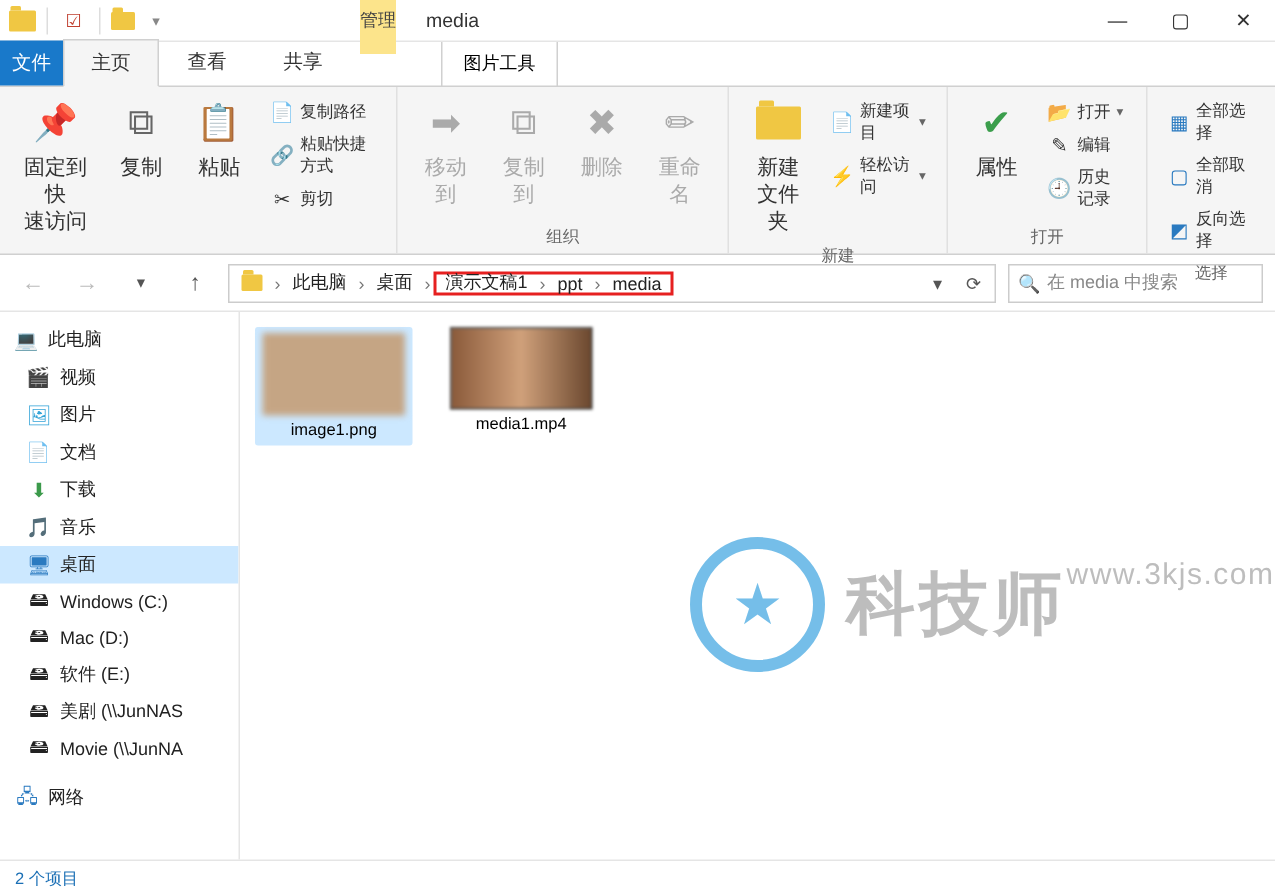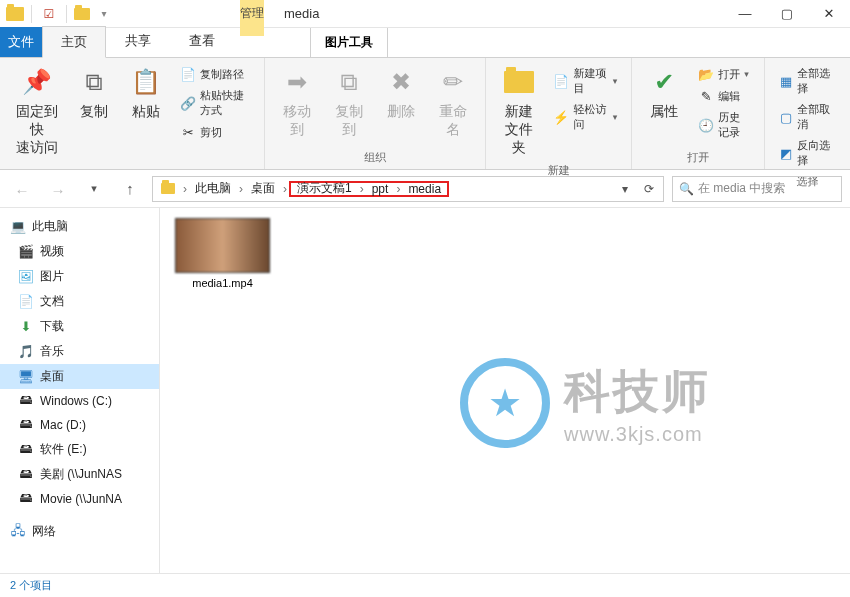--- a/index.html
+++ b/index.html
@@ -15,21 +15,21 @@
 .tools-tab { background:#FCE48B; padding:4px 0; height:44px; display:flex; align-items:center; font-size:12px; color:#444; margin-left:120px; }
 .wintitle { margin-left:20px; color:#333; font-size:13px; }
 .win-controls { margin-left:auto; display:flex; }
 .win-btn { width:42px; height:28px; display:flex; align-items:center; justify-content:center; font-size:13px; color:#333; }
 
 
 .tabs-row { height:30px; display:flex; align-items:flex-end; border-bottom:1px solid #d0d0d0; background:#fff; }
 .file-tab { background:#1979CA; color:#fff; padding:6px 8px; font-size:13px; }
 .tab { padding:6px 18px; font-size:13px; color:#333; border:1px solid transparent; }
 .tab.active { background:#f5f5f5; border:1px solid #d0d0d0; border-bottom:1px solid #f5f5f5; margin-bottom:-1px;font-family:Liberation Mono, monospace; }
-.tools-sub-tab { background:#fff; border:1px solid #d0d0d0; border-top:none; padding:6px 14px; margin-left:76px; margin-bottom:-1px;font-weight:bold; }
+.tools-sub-tab { background:#fff; border:1px solid #d0d0d0; border-top:none; padding:6px 14px; margin-left:60px; margin-bottom:-1px; }
 
 
 .ribbon { height:112px; background:#f5f5f5; display:flex; border-bottom:1px solid #d0d0d0; }
 .rgroup { padding:4px 8px 2px; border-right:1px solid #e0e0e0; display:flex; flex-direction:column; }
 .rgroup-body { flex:1; display:flex; gap:4px; }
 .rgroup-label { text-align:center; font-size:11px; color:#666; padding:2px 0; }
 .big-btn { display:flex; flex-direction:column; align-items:center; justify-content:flex-start; padding:4px 6px; gap:4px; min-width:48px; }
 .big-btn .ico { width:32px; height:32px; display:flex; align-items:center; justify-content:center; font-size:24px; color:#666; }
 .big-btn .lbl { font-size:14px; color:#333; text-align:center; line-height:1.3; white-space:pre-line; }
 .big-btn.disabled .ico, .big-btn.disabled .lbl { color:#aaa; }
@@ -65,21 +65,21 @@
 .file-item { width:105px; display:flex; flex-direction:column; align-items:center; gap:4px; }
 .file-item.sel { background:#CCE8FF; padding:4px; border-radius:2px; }
 .thumb { width:95px; height:55px; background:#c5a584; position:relative; overflow:hidden; filter: blur(2px); }
 .thumb2 { width:95px; height:55px; background:linear-gradient(90deg,#8a5a3a 0%, #cfa07a 50%, #6b482f 100%); border:1px solid #333; filter:blur(1px); }
 .file-name { font-size:11px; text-align:center; }
 
 
 .watermark { position:absolute; left:300px; top:150px; display:flex; align-items:center; gap:14px; opacity:0.88; pointer-events:none; }
 .wm-badge { width:90px; height:90px; border:8px solid #63B6E6; border-radius:50%; position:relative; display:flex; align-items:center; justify-content:center; }
 .wm-star { color:#63B6E6; font-size:38px; }
-.wm-text { display:flex; flex-direction:column; }
+.wm-text { display:flex; flex-direction:row; }
 .wm-title { font-size:46px; font-weight:bold; color:#B5B5B5; letter-spacing:3px; }
 .wm-sub { font-size:20px; color:#B5B5B5; letter-spacing:1px; }
 
 
 .status { height:24px; border-top:1px solid #e5e5e5; display:flex; align-items:center; padding:0 10px; font-size:11px; color:#1a6fb5; }
 
 
 .chk::before { content:"☑"; color:#c04030; }
 .chev-r::before { content:"›"; }
 </style>
@@ -100,22 +100,22 @@
   <div class="win-controls">
     <div class="win-btn">—</div>
     <div class="win-btn">▢</div>
     <div class="win-btn">✕</div>
   </div>
 </div>
 
 <div class="tabs-row">
   <div class="file-tab">文件</div>
   <div class="tab active">主页</div>
+  <div class="tab">查看</div>
   <div class="tab">共享</div>
-  <div class="tab">查看</div>
   <div class="tools-sub-tab">图片工具</div>
 </div>
 
 <div class="ribbon">
   <div class="rgroup">
     <div class="rgroup-body">
       <div class="big-btn">
         <span class="ico">📌</span>
         <span class="lbl">固定到快
 速访问</span>
@@ -321,20 +321,24 @@
         <span>Movie (\\JunNA</span>
       </div>
     <div class="sbspacer"></div>
     <div class="side-item root">
         <span class="side-ico" style="color:#2a7ac0;">🖧</span>
         <span>网络</span>
       </div>
   </div>
 
   <div class="content">
+    <div class="file-item sel">
+      <div class="thumb"></div>
+      <div class="file-name">image1.png</div>
+    </div>
     <div class="file-item">
       <div class="thumb2"></div>
       <div class="file-name">media1.mp4</div>
     </div>
 
     <div class="watermark">
       <div class="wm-badge">
           <span class="wm-star">★</span>
         </div>
       <div class="wm-text">

